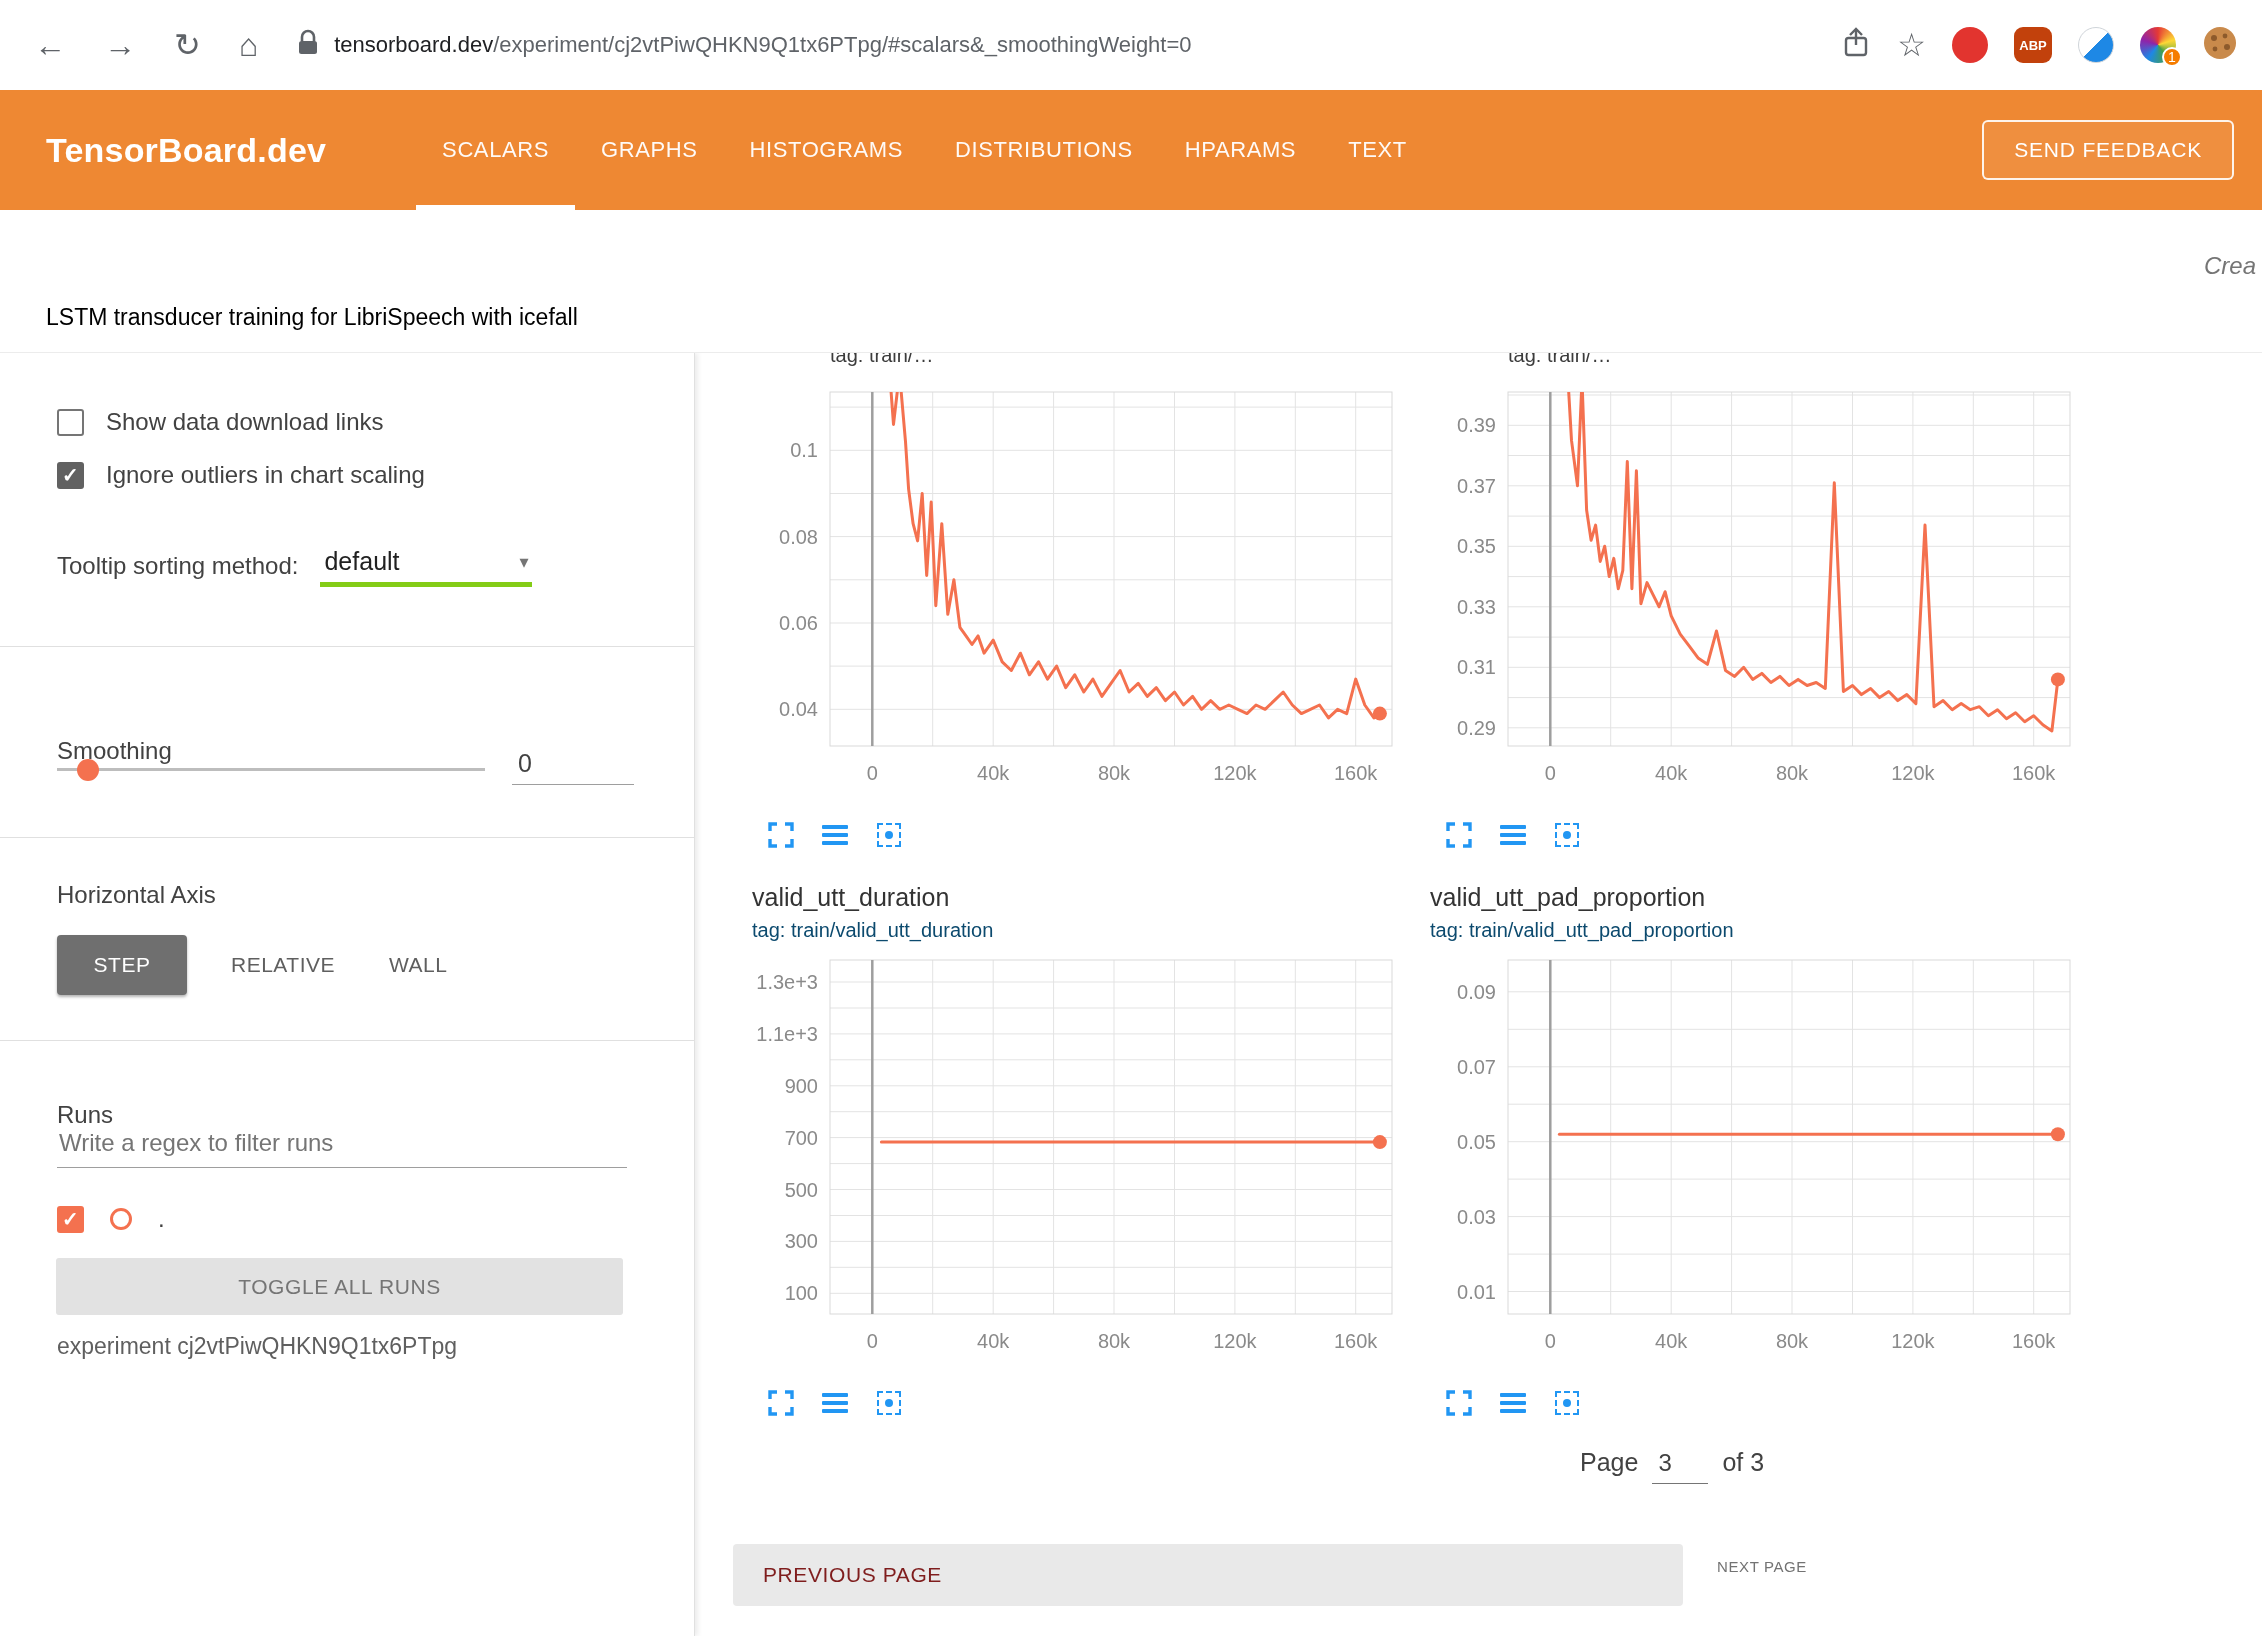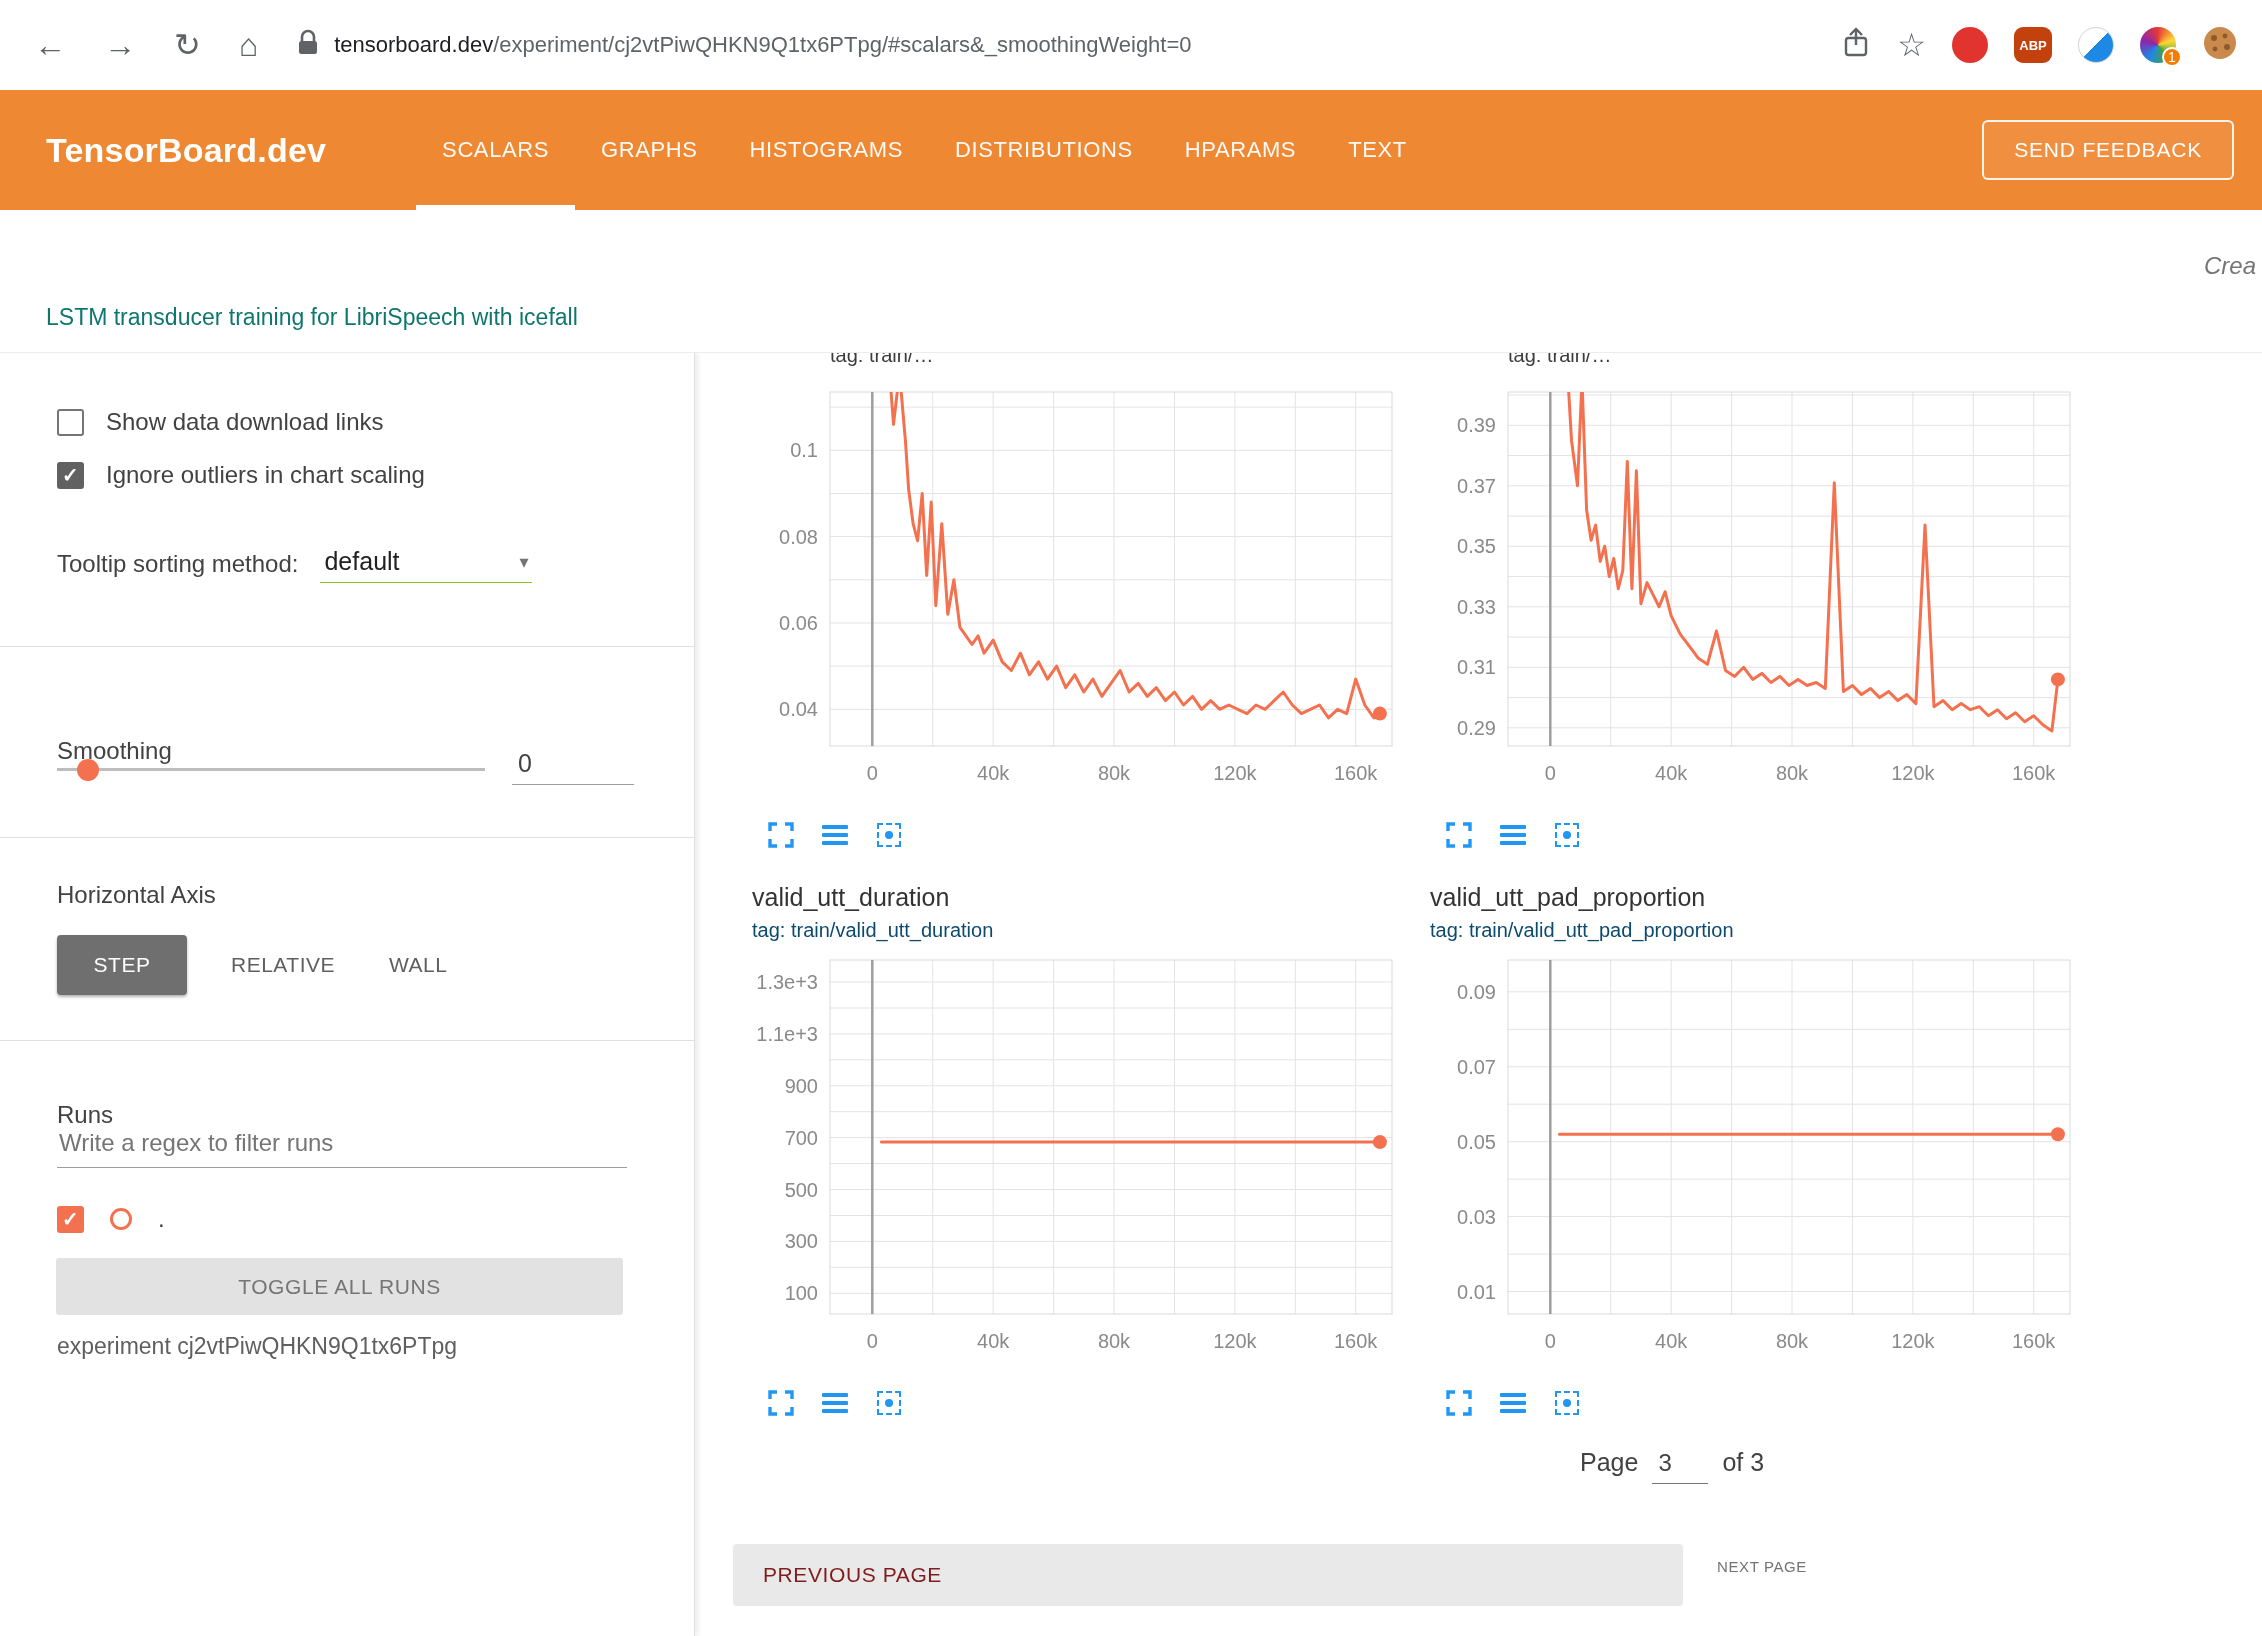--- a/index.html
+++ b/index.html
@@ -37,36 +37,36 @@
             color:rgba(255,255,255,0.96); font-size:22px; letter-spacing:0.6px; cursor:pointer; font-weight:500; }
   .tb-tab.active::after { content:""; position:absolute; left:0; right:0; bottom:0; height:5px; background:#fff; }
   .feedback-btn { position:absolute; right:28px; top:30px; height:60px; padding:0 30px;
             border:2px solid rgba(255,255,255,0.9); border-radius:6px; background:rgba(255,255,255,0.06);
             color:#fff; font-size:21px; letter-spacing:0.8px; display:flex; align-items:center; cursor:pointer; font-weight:500; }
 
   
   .toolbar-strip { position:absolute; top:210px; left:0; width:100%; height:143px; background:#fff;
                    border-bottom:1px solid #ececec; z-index:30; }
   .created-partial { position:absolute; top:42px; left:2204px; font-size:24px; color:#757575; font-style:italic; white-space:nowrap; }
-  .exp-desc { position:absolute; left:46px; top:94px; font-size:23px; color:#0f766e; }
+  .exp-desc { position:absolute; left:46px; top:94px; font-size:23px; color:#000000; }
 
   
   .sidebar { position:absolute; top:353px; left:0; width:695px; bottom:0; background:#fff;
              border-right:1px solid #e0e0e0; box-shadow:3px 0 5px rgba(0,0,0,0.08); z-index:20; }
   .sb-row { position:absolute; left:57px; display:flex; align-items:center; gap:22px; }
   .cb { width:27px; height:27px; border-radius:3px; flex:0 0 auto; display:flex; align-items:center; justify-content:center;
         cursor:pointer; }
   .cb.unchecked { border:2px solid #757575; background:#fff; }
   .cb.checked-dark { background:#616161; color:#fff; font-size:20px; font-weight:bold; }
   .cb.checked-orange { background:#f4714f; color:#fff; font-size:20px; font-weight:bold; }
   .sb-label { font-size:24px; color:#424242; }
   .sb-h { position:absolute; left:57px; font-size:24px; color:#424242; }
   .divider { position:absolute; left:0; width:695px; height:1px; background:#e0e0e0; }
   .select-ctl { display:flex; align-items:center; justify-content:space-between; width:212px;
-                border-bottom:1px solid #84cc16; padding:2px 4px 6px 4px; cursor:pointer;gap:32px; }
+                border-bottom:5px solid #84cc16; padding:2px 4px 6px 4px; cursor:pointer;gap:32px; }
   .select-val { font-size:25px; color:#212121; }
   .caret { font-size:18px; color:#757575; }
   .slider { position:absolute; left:57px; width:428px; height:24px; cursor:pointer; }
   .slider .track { position:absolute; left:0; right:0; top:10px; height:3px; background:#bdbdbd; }
   .slider .thumb { position:absolute; left:20px; top:1px; width:22px; height:22px; border-radius:50%; background:#f4714f; }
   .num-input { position:absolute; border:none; border-bottom:1px solid #9e9e9e; font-size:25px; color:#424242;
                width:122px; padding:2px 6px 6px 6px; outline:none; background:transparent;
                font-family:"Liberation Sans", sans-serif; }
   .axis-btns { position:absolute; left:57px; display:flex; align-items:center; gap:34px; }
   .axis-btn { font-size:21px; letter-spacing:0.5px; cursor:pointer; }

